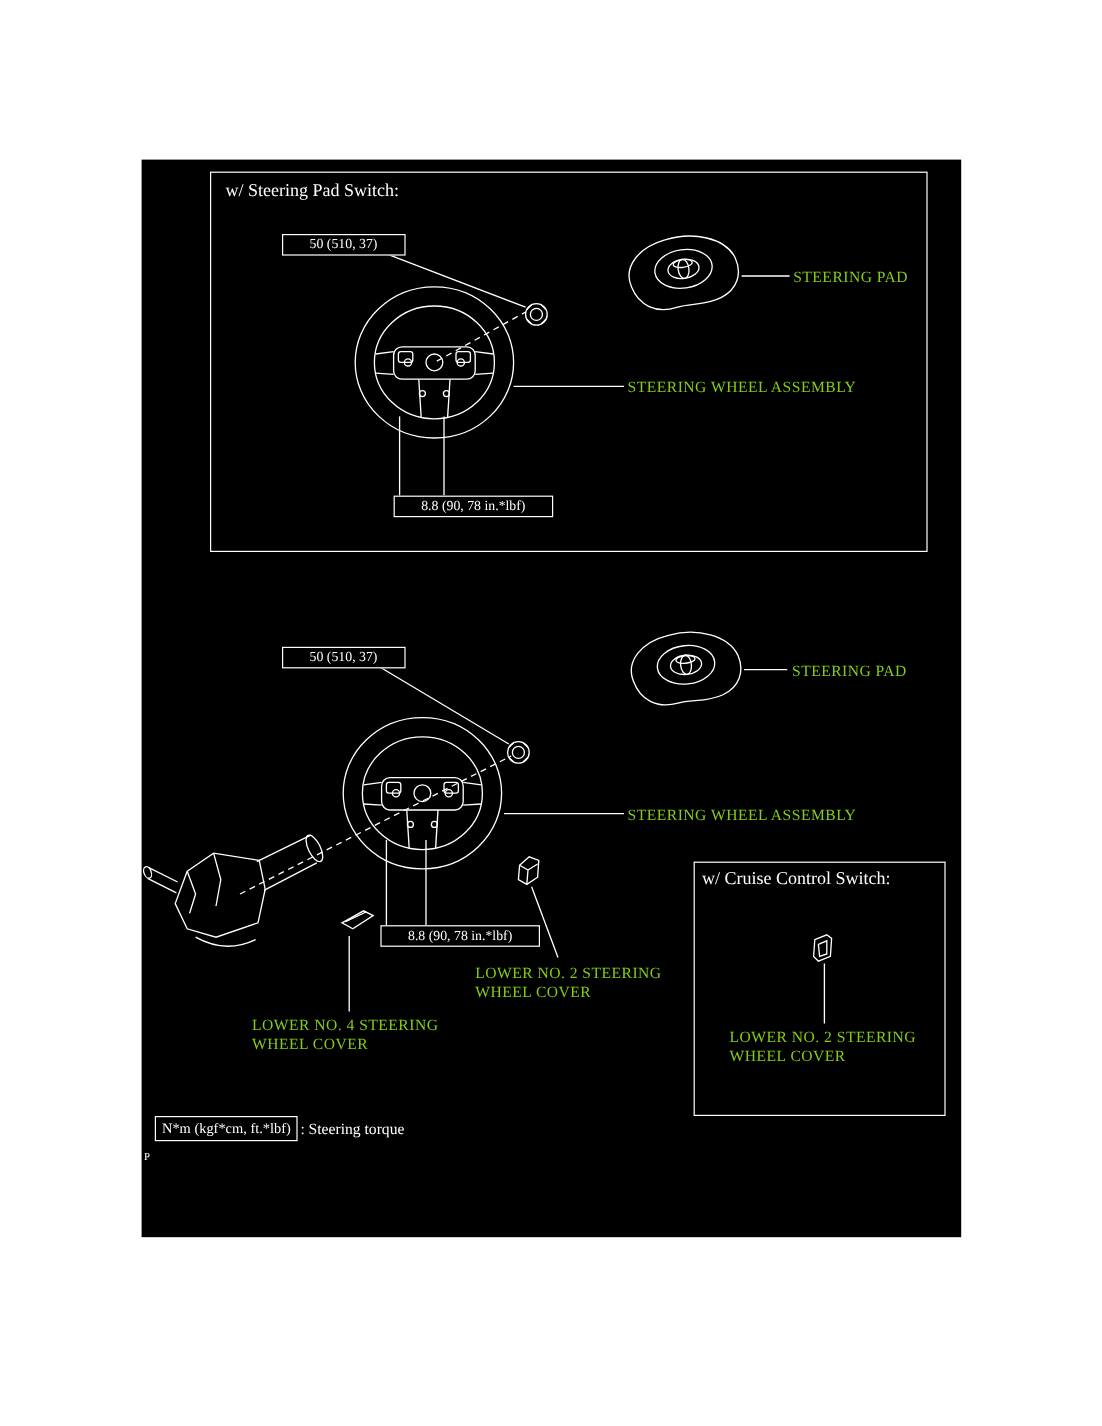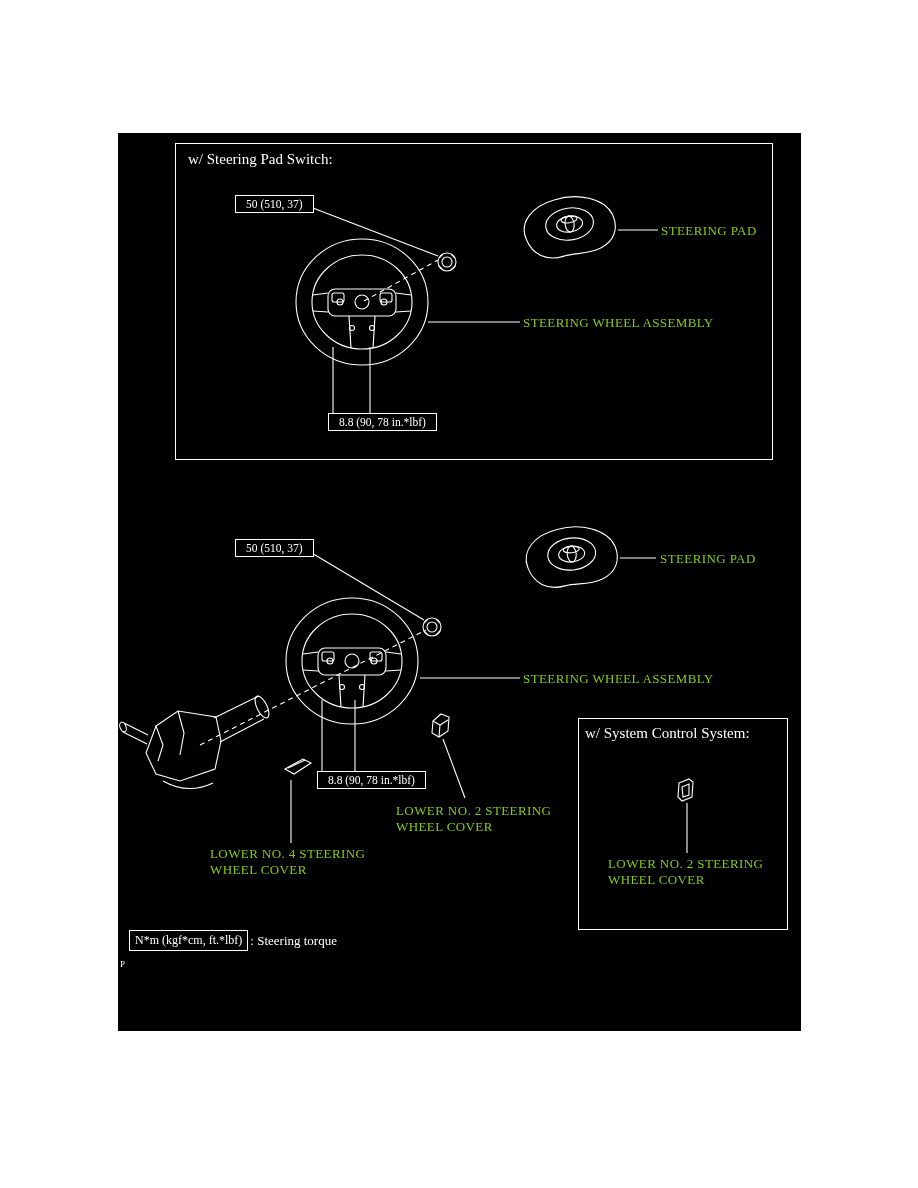--- a/index.html
+++ b/index.html
@@ -8,21 +8,21 @@
   .diagram { position:absolute; left:118px; top:133px; width:683px; height:898px;
              background:#000; color:#fff; overflow:hidden;font-family:Liberation Serif, serif; }
   svg.art { position:absolute; left:0; top:0; }
   svg.art * { stroke:#ffffff; fill:none; stroke-width:1.1px; }
   svg.art .dash { stroke-dasharray:5 4; }
   .frame { position:absolute; border:1px solid #ffffff; }
   .title { position:absolute; font-size:15px; white-space:nowrap; color:#fff; }
   .label { position:absolute; font-size:13px; letter-spacing:.4px; white-space:nowrap; color:#84cc16; }
   .label .ln { display:block; line-height:16px; }
   .torque { position:absolute; border:1px solid #fff; background:#000; color:#fff;
-            font-size:11.5px; padding:2px 10px; white-space:nowrap; }
+            font-size:11.5px; padding:2px 22px; white-space:nowrap; }
   .legend { position:absolute; display:flex; align-items:center; gap:2px; color:#fff; font-size:13px; }
   .legend .box { border:1px solid #fff; padding:2px 5px; font-size:12px; }
   .corner { position:absolute; font-size:9px; color:#fff; }
 </style>
 </head>
 <body>
 
 <div class="diagram">
 
   <svg class="art" width="683" height="842" viewBox="0 0 683 842">
@@ -133,21 +133,21 @@
     <span class="ln">LOWER NO. 2 STEERING</span>
     <span class="ln">WHEEL COVER</span>
   </div>
 
   <div class="label" style="left:92px; top:713px;">
     <span class="ln">LOWER NO. 4 STEERING</span>
     <span class="ln">WHEEL COVER</span>
   </div>
 
   <div class="frame" style="left:460px; top:585px; width:210px; height:212px;"></div>
-  <div class="title" style="left:467px; top:592px;">w/ System Control System:</div>
+  <div class="title" style="left:467px; top:592px;">w/ Cruise Control Switch:</div>
   <div class="label" style="left:490px; top:723px;">
     <span class="ln">LOWER NO. 2 STEERING</span>
     <span class="ln">WHEEL COVER</span>
   </div>
 
   <div class="legend" style="left:11px; top:797px;">
     <span class="box">N*m (kgf*cm, ft.*lbf)</span>
     <span>: Steering torque</span>
   </div>
 

